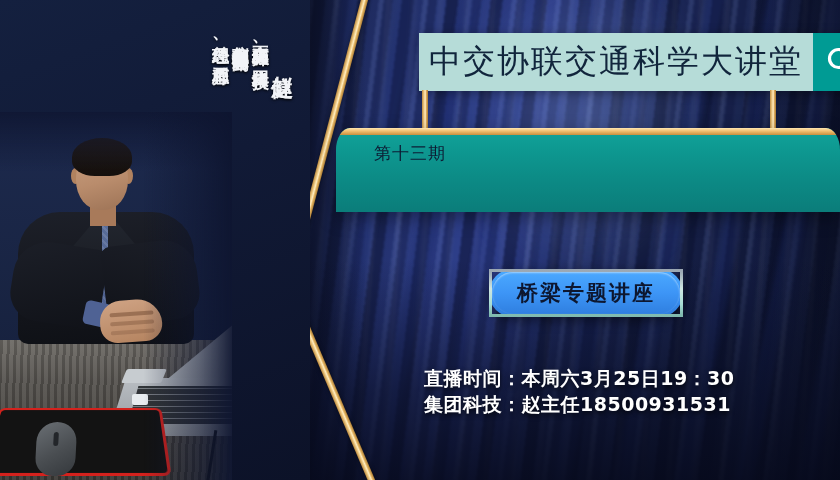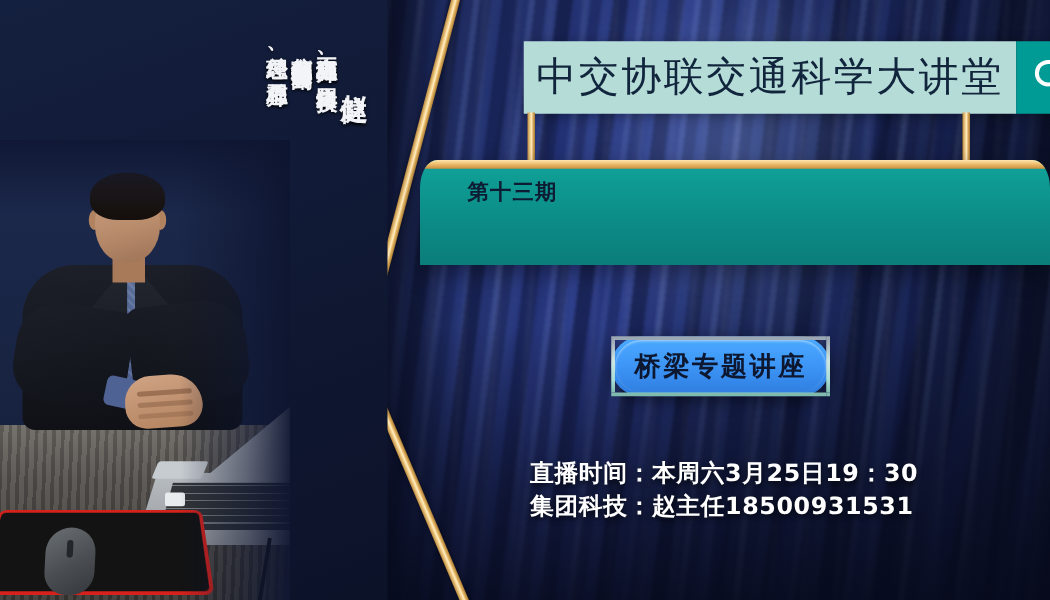--- a/index.html
+++ b/index.html
@@ -169,30 +169,30 @@
     border-radius:14px 14px 0 0 / 22px 22px 0 0;
     box-shadow:0 6px 18px rgba(0,0,0,.35);
     overflow:hidden;
   }
   .banner-top{
     position:absolute;left:0;top:0;width:100%;height:7px;
     background:linear-gradient(180deg,#ffe6b0 0%,#f0bf70 45%,#c98f3e 100%);
     border-radius:14px 14px 0 0 / 22px 22px 0 0;
   }
   .banner-issue{
-    position:absolute;left:38px;top:14px;color:#0d1b33;font-size:17px;font-weight:700;letter-spacing:1px;
+    position:absolute;left:38px;top:14px;color:#0d1b33;font-size:17px;font-weight:400;letter-spacing:1px;
   }
   .banner-name{
     position:absolute;left:0;right:0;top:36px;text-align:center;
     color:#0b1630;font-size:23px;font-weight:700;letter-spacing:.5px;white-space:nowrap;
   }
 
   
   .pill{
-    position:absolute;left:489px;top:269px;width:175px;height:48px;border-radius:26px;
+    position:absolute;left:489px;top:269px;width:194px;height:48px;border-radius:26px;
     background:linear-gradient(180deg,#4aa8ff 0%,#3d95f6 50%,#2f7fe0 100%);
     border:3px solid;
     border-image:linear-gradient(180deg,#9aa6b2 0%,#cfe6e1 40%,#a9ddd4 75%,#7fb9ae 100%) 1;
     border-radius:26px;
     display:flex;align-items:center;justify-content:center;
     color:#0d1730;font-size:21px;font-weight:700;letter-spacing:2px;
     box-shadow:0 4px 12px rgba(0,0,0,.45),inset 0 1px 2px rgba(255,255,255,.5);
   }
 
   

